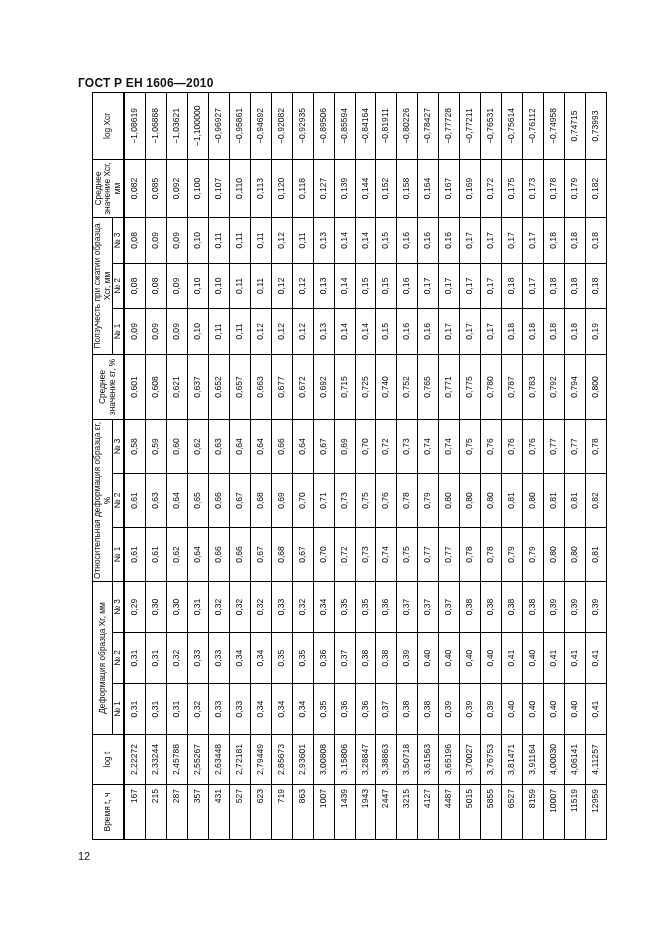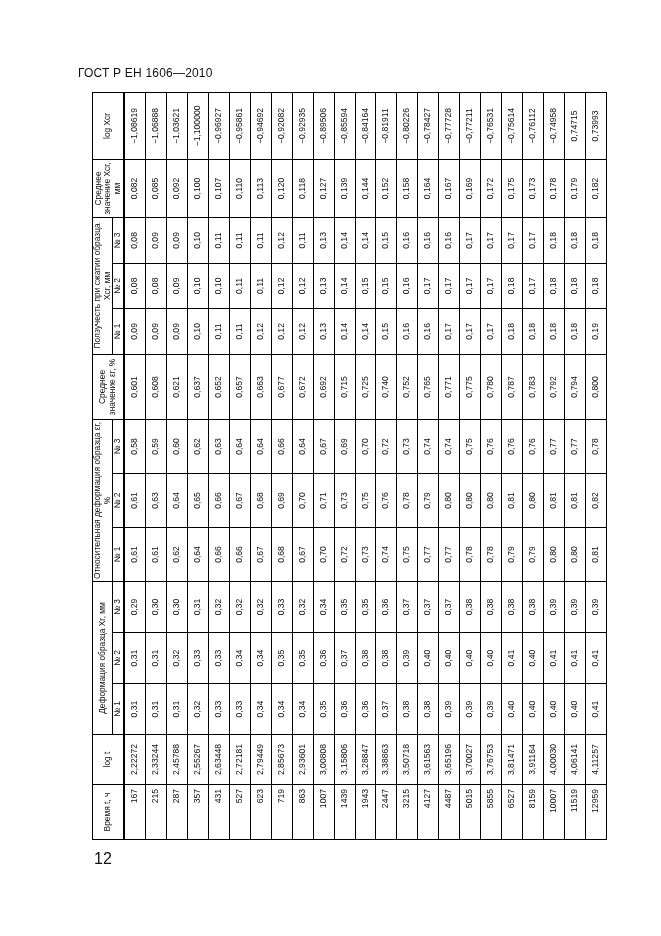--- a/index.html
+++ b/index.html
@@ -1,18 +1,18 @@
 <!DOCTYPE html>
 <html><head>
 <meta charset="utf-8">
 <style>
   html, body { margin:0; padding:0; background:#fff; }
   body { width:661px; height:936px; position:relative; overflow:hidden; font-family:"Liberation Sans", sans-serif; color:#111; }
-  .doc-header { position:absolute; left:78px; top:66px; font-weight:normal; font-size:12px; letter-spacing:0.2px; }
-  .page-number { position:absolute; left:78px; top:850px; font-size:16px;margin-left:16px; }
+  .doc-header { position:absolute; left:78px; top:76px; font-weight:bold; font-size:12px; letter-spacing:0.2px; }
+  .page-number { position:absolute; left:78px; top:850px; font-size:11px; }
   .rot-wrap { position:absolute; left:92px; top:840px; width:747px; height:515px; transform-origin:0 0; transform:rotate(-90deg); }
   table { border-collapse:collapse; width:747px; height:515px; table-layout:fixed; font-size:8.6px; }
   td, th { border:1px solid #000; text-align:center; vertical-align:middle; padding:0; font-weight:normal; line-height:1.15; }
   th { font-size:8.4px; }
   .thick-b { border-bottom:2px solid #000; }
   tbody td { height:18px; }
   tbody td.first { text-align:right; padding-right:4px; }
 </style>
 </head>
 <body>

